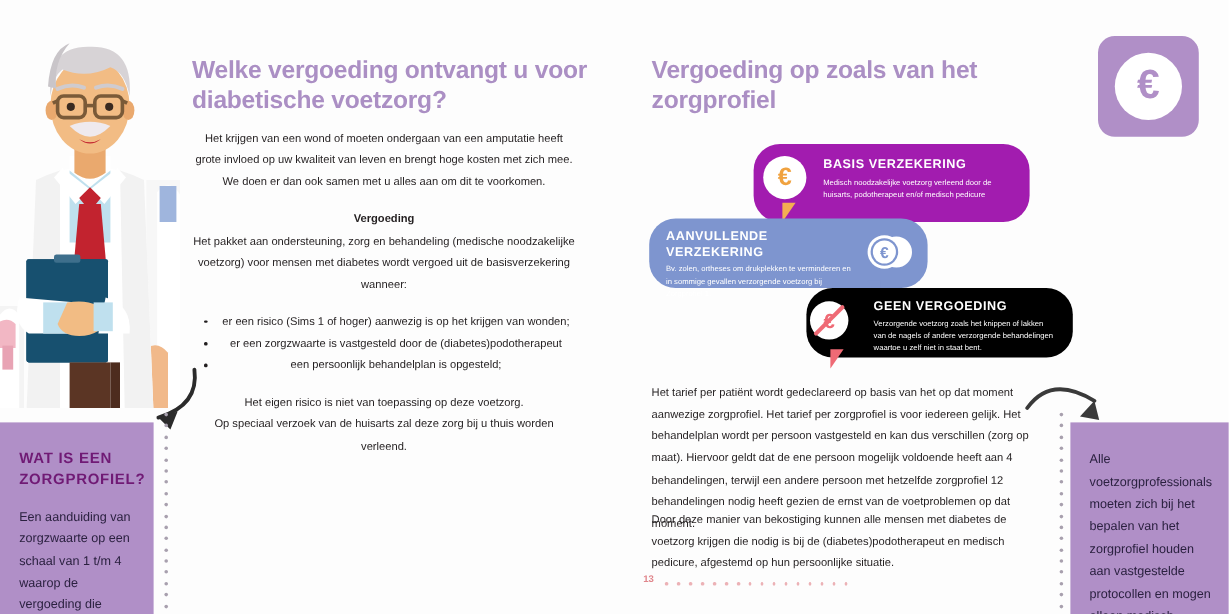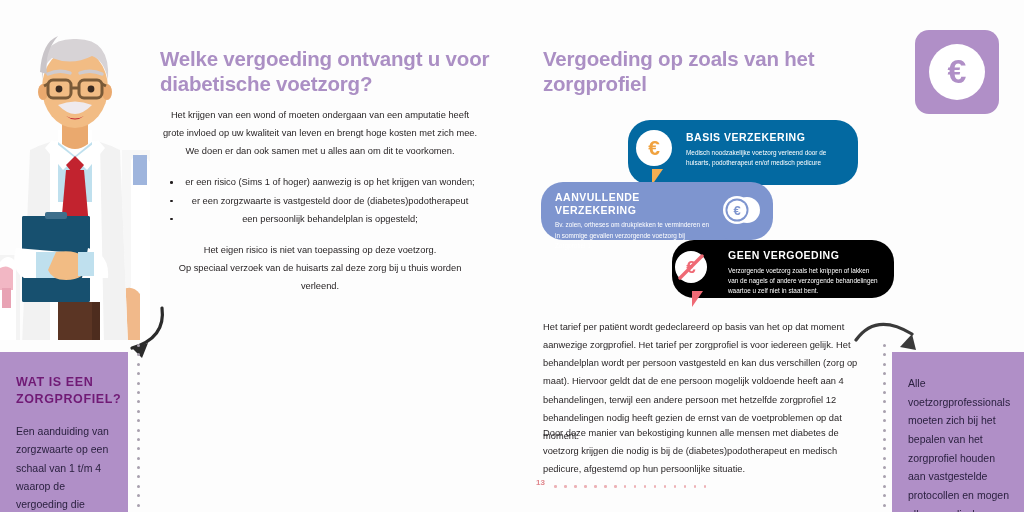--- a/index.html
+++ b/index.html
@@ -77,21 +77,21 @@
     position:absolute;border-radius:22px;box-sizing:border-box;
   }
   .bub-title{
     font-weight:700;font-size:10.5px;letter-spacing:.5px;color:#ffffff;
     line-height:1.2;margin:0 0 4px 0;
   }
   .bub-text{font-size:6.4px;line-height:1.62;color:#ffffff;margin:0;font-weight:400;}
 
   
   #bubble-basis .bub-body{
-    left:628px;top:120px;width:230px;height:65px;background:#0369a1;
+    left:628px;top:120px;width:230px;height:65px;background:#a21caf;
     padding:11px 14px 0 58px;
   }
   #bubble-basis .tail{
     position:absolute;left:652px;top:169px;width:0;height:0;
     border-left:11px solid #f4ae52;border-bottom:16px solid transparent;
     transform:rotate(0deg);
   }
   #bubble-basis .icon{
     position:absolute;left:636px;top:130px;width:36px;height:36px;border-radius:50%;
     background:#ffffff;display:flex;align-items:center;justify-content:center;
@@ -213,20 +213,24 @@
   </div>
 
   <div id="euro-badge">
     <div class="coin">€</div>
   </div>
 
   <div class="h1" id="title-left">Welke vergoeding ontvangt u voor diabetische voetzorg?</div>
 
   <div class="body" id="body-left">
     <p>Het krijgen van een wond of moeten ondergaan van een amputatie heeft grote invloed op uw kwaliteit van leven en brengt hoge kosten met zich mee. We doen er dan ook samen met u alles aan om dit te voorkomen.</p>
+    <p>
+      <span class="strong">Vergoeding</span><br>
+      <span>Het pakket aan ondersteuning, zorg en behandeling (medische noodzakelijke voetzorg) voor mensen met diabetes wordt vergoed uit de basisverzekering wanneer:</span>
+    </p>
     <ul>
       <li>er een risico (Sims 1 of hoger) aanwezig is op het krijgen van wonden;</li>
       <li>er een zorgzwaarte is vastgesteld door de (diabetes)podotherapeut</li>
       <li>een persoonlijk behandelplan is opgesteld;</li>
     </ul>
     <p>
       <span>Het eigen risico is niet van toepassing op deze voetzorg.</span><br>
       <span>Op speciaal verzoek van de huisarts zal deze zorg bij u thuis worden verleend.</span>
     </p>
   </div>

